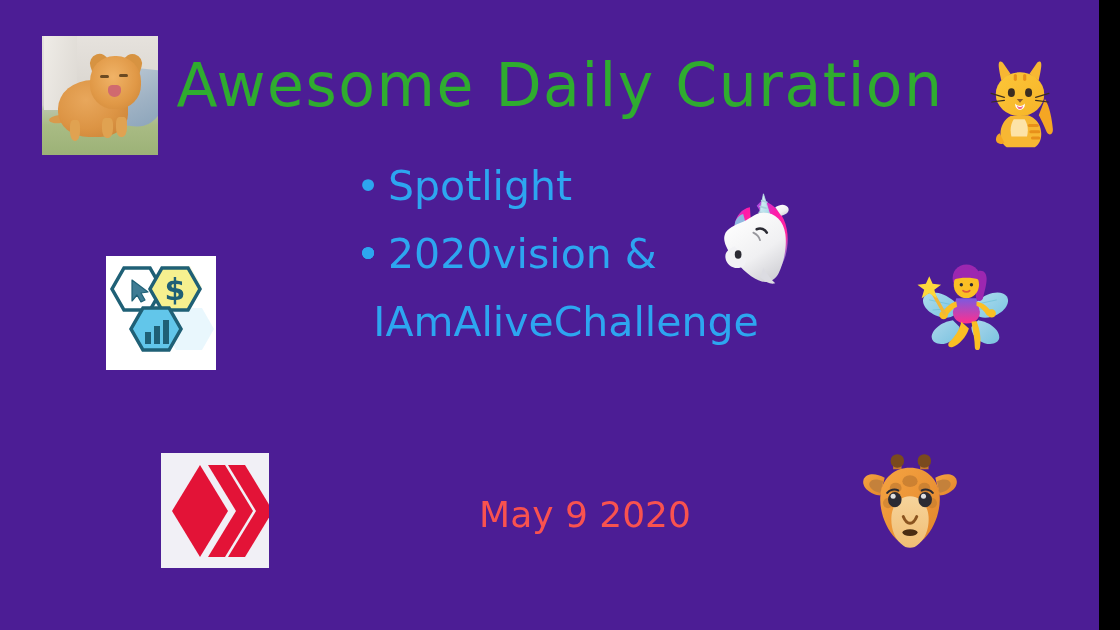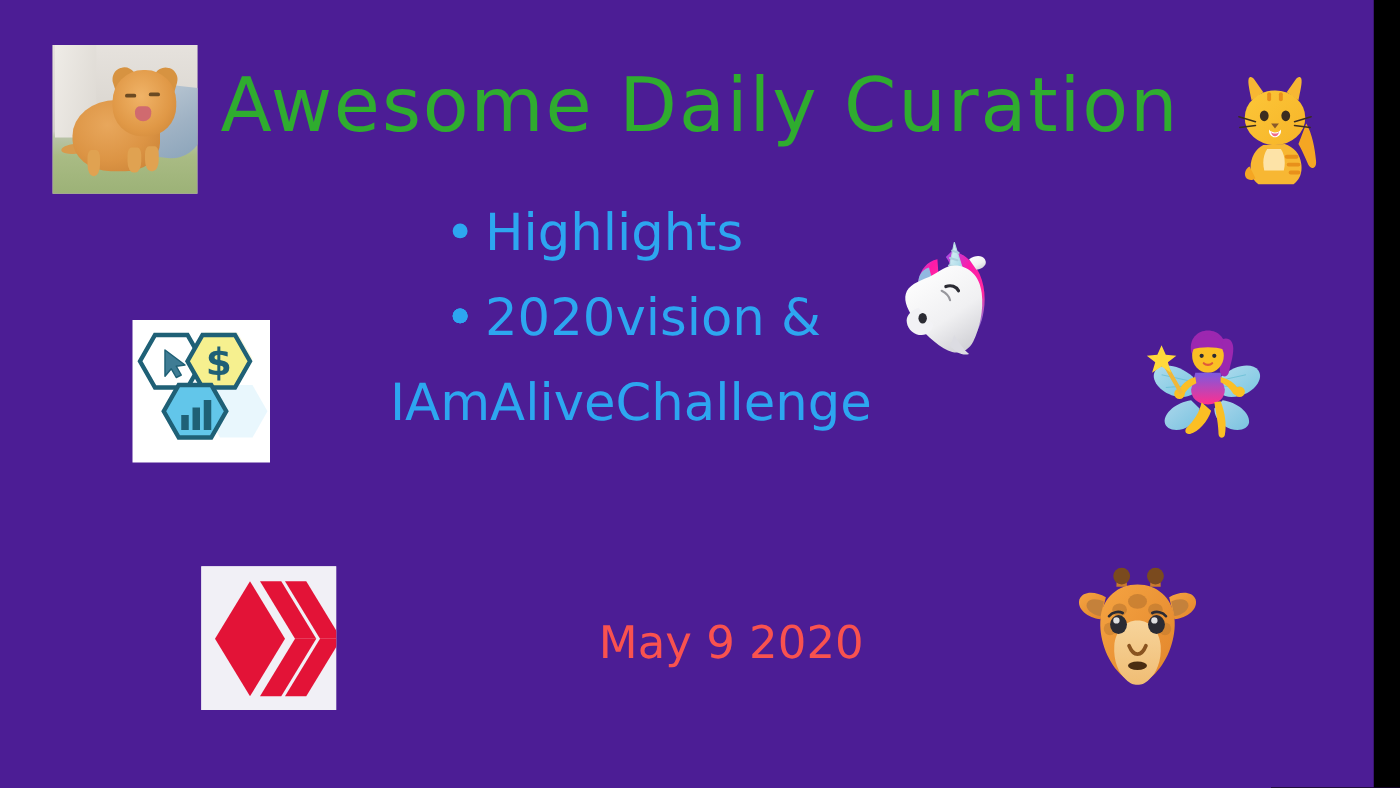--- a/index.html
+++ b/index.html
@@ -51,20 +51,21 @@
   .bullet-dot {
     position: absolute;
     left: 6px;
     top: 0;
     font-size: 41px;
     line-height: 68px;
   }
   .bullet-cont {
     padding-left: 0px;
     margin-left: -38px;
+    text-align: center;
   }
 
   
   #date-line {
     position: absolute;
     left: 350px;
     top: 495px;
     width: 470px;
     text-align: center;
     color: #f9524f;
@@ -264,21 +265,21 @@
         <rect x="74" y="92" width="14" height="4" rx="2"></rect>
         <rect x="76" y="100" width="14" height="4" rx="2"></rect>
         <rect x="78" y="108" width="12" height="4" rx="2"></rect>
       </g>
     </svg>
   </div>
 
   <div id="bullet-list">
     <div class="bullet-row">
       <span class="bullet-dot">•</span>
-      <span>Highlights</span>
+      <span>Spotlight</span>
     </div>
     <div class="bullet-row">
       <span class="bullet-dot">•</span>
     </div>
     <div class="bullet-row">
       <span class="bullet-dot">•</span>
     </div>
     <div class="bullet-row">
       <span class="bullet-dot">•</span>
       <span>2020vision &amp;</span>

